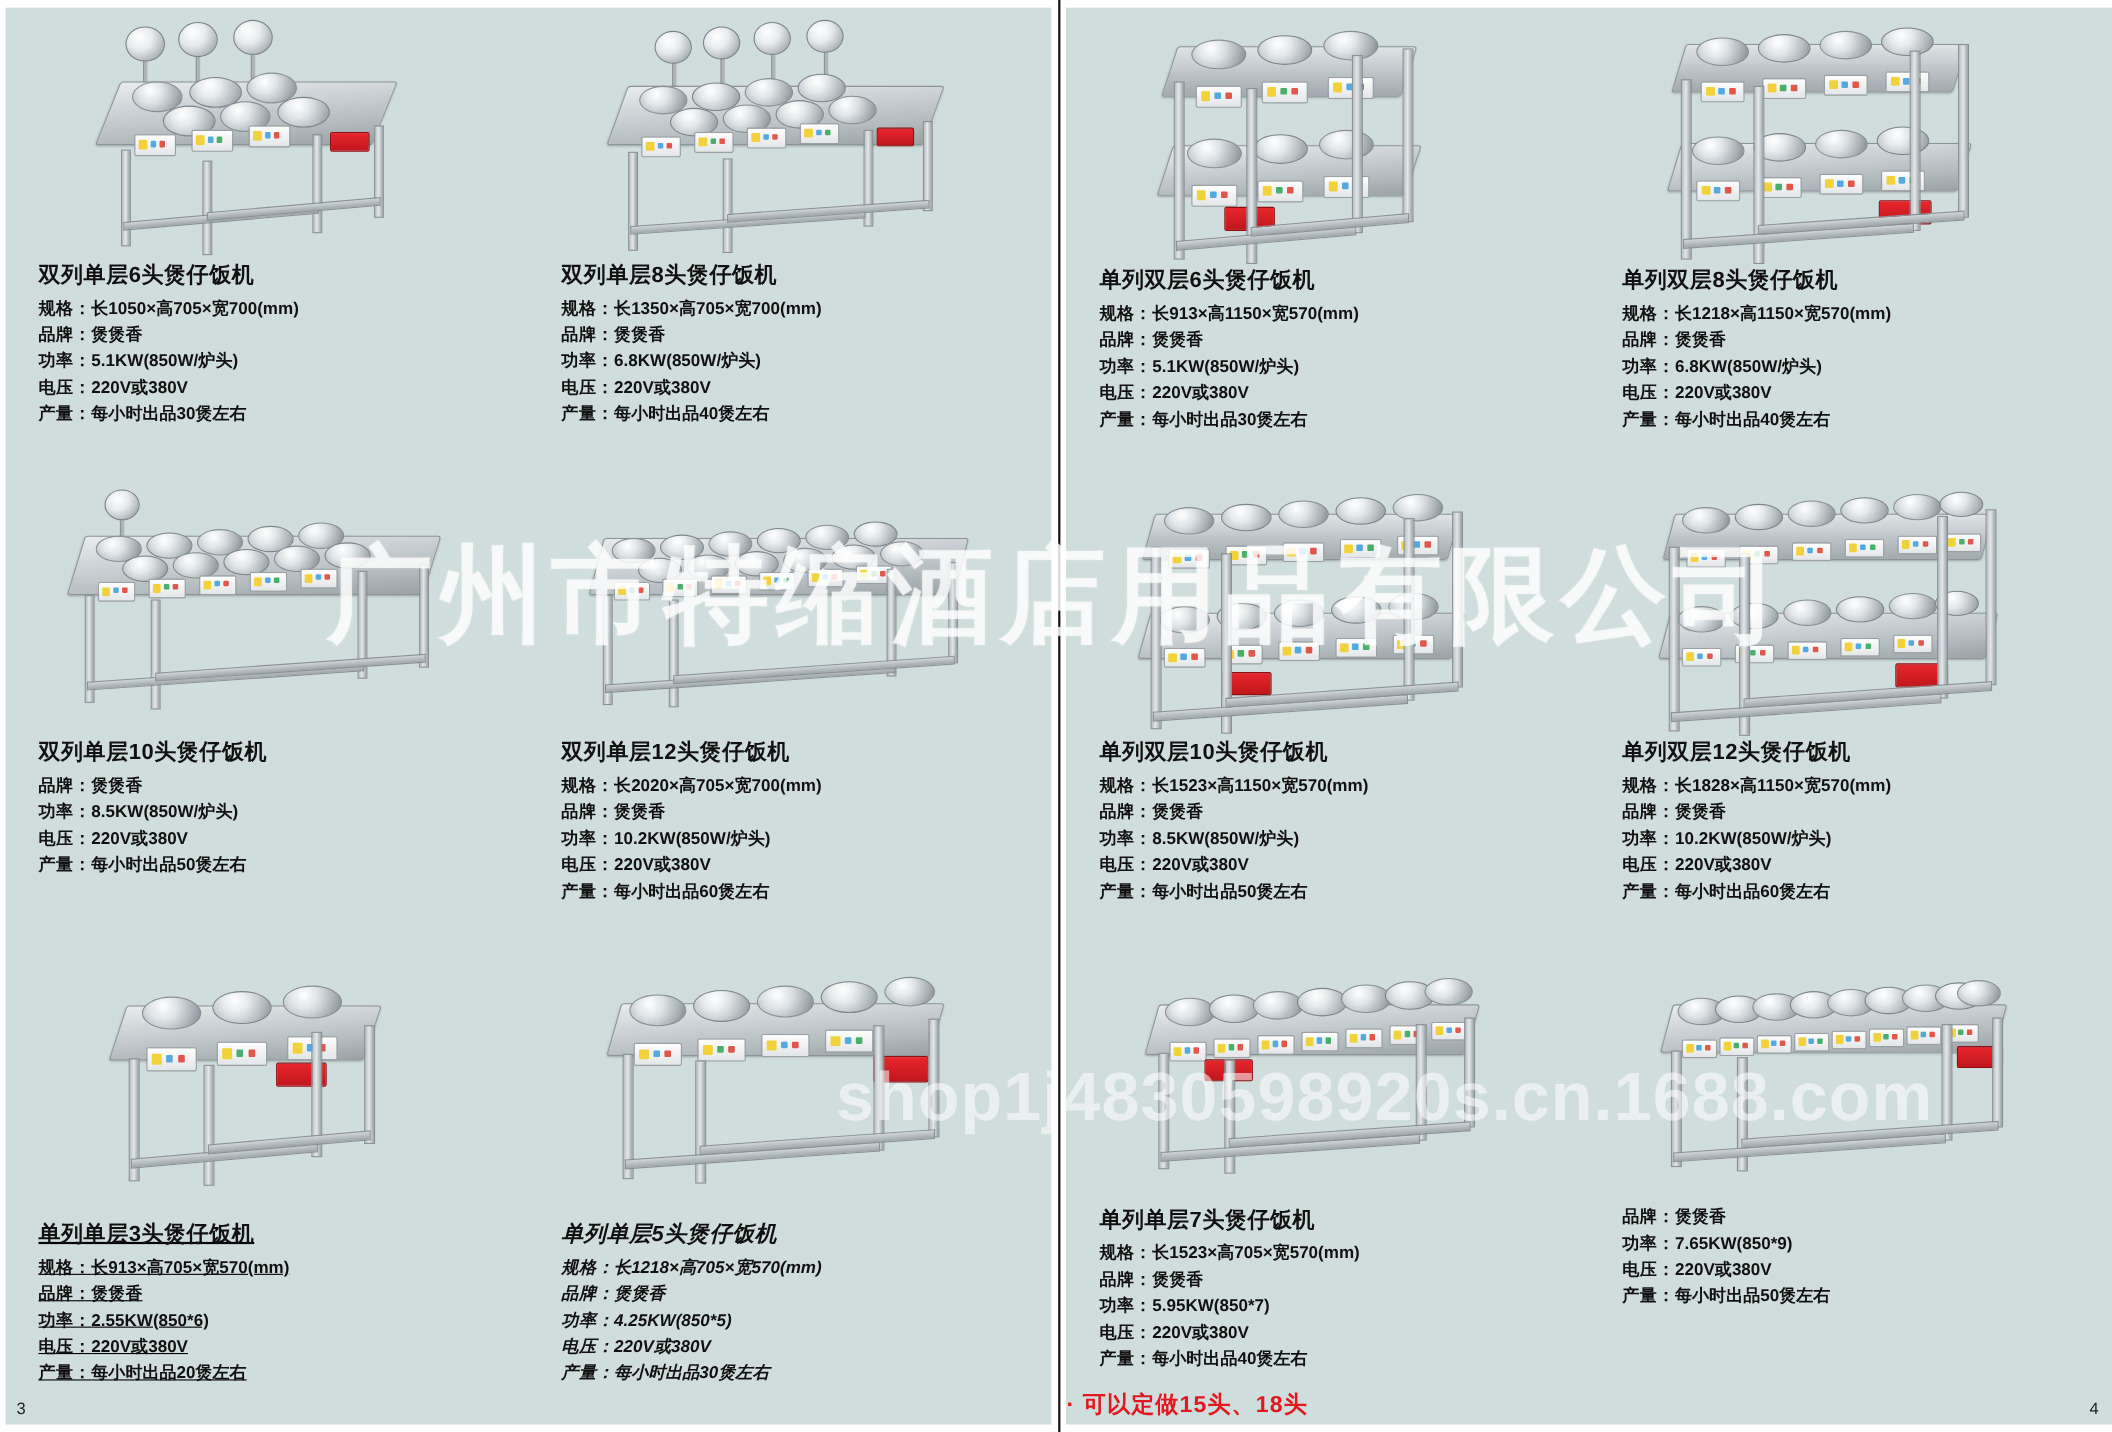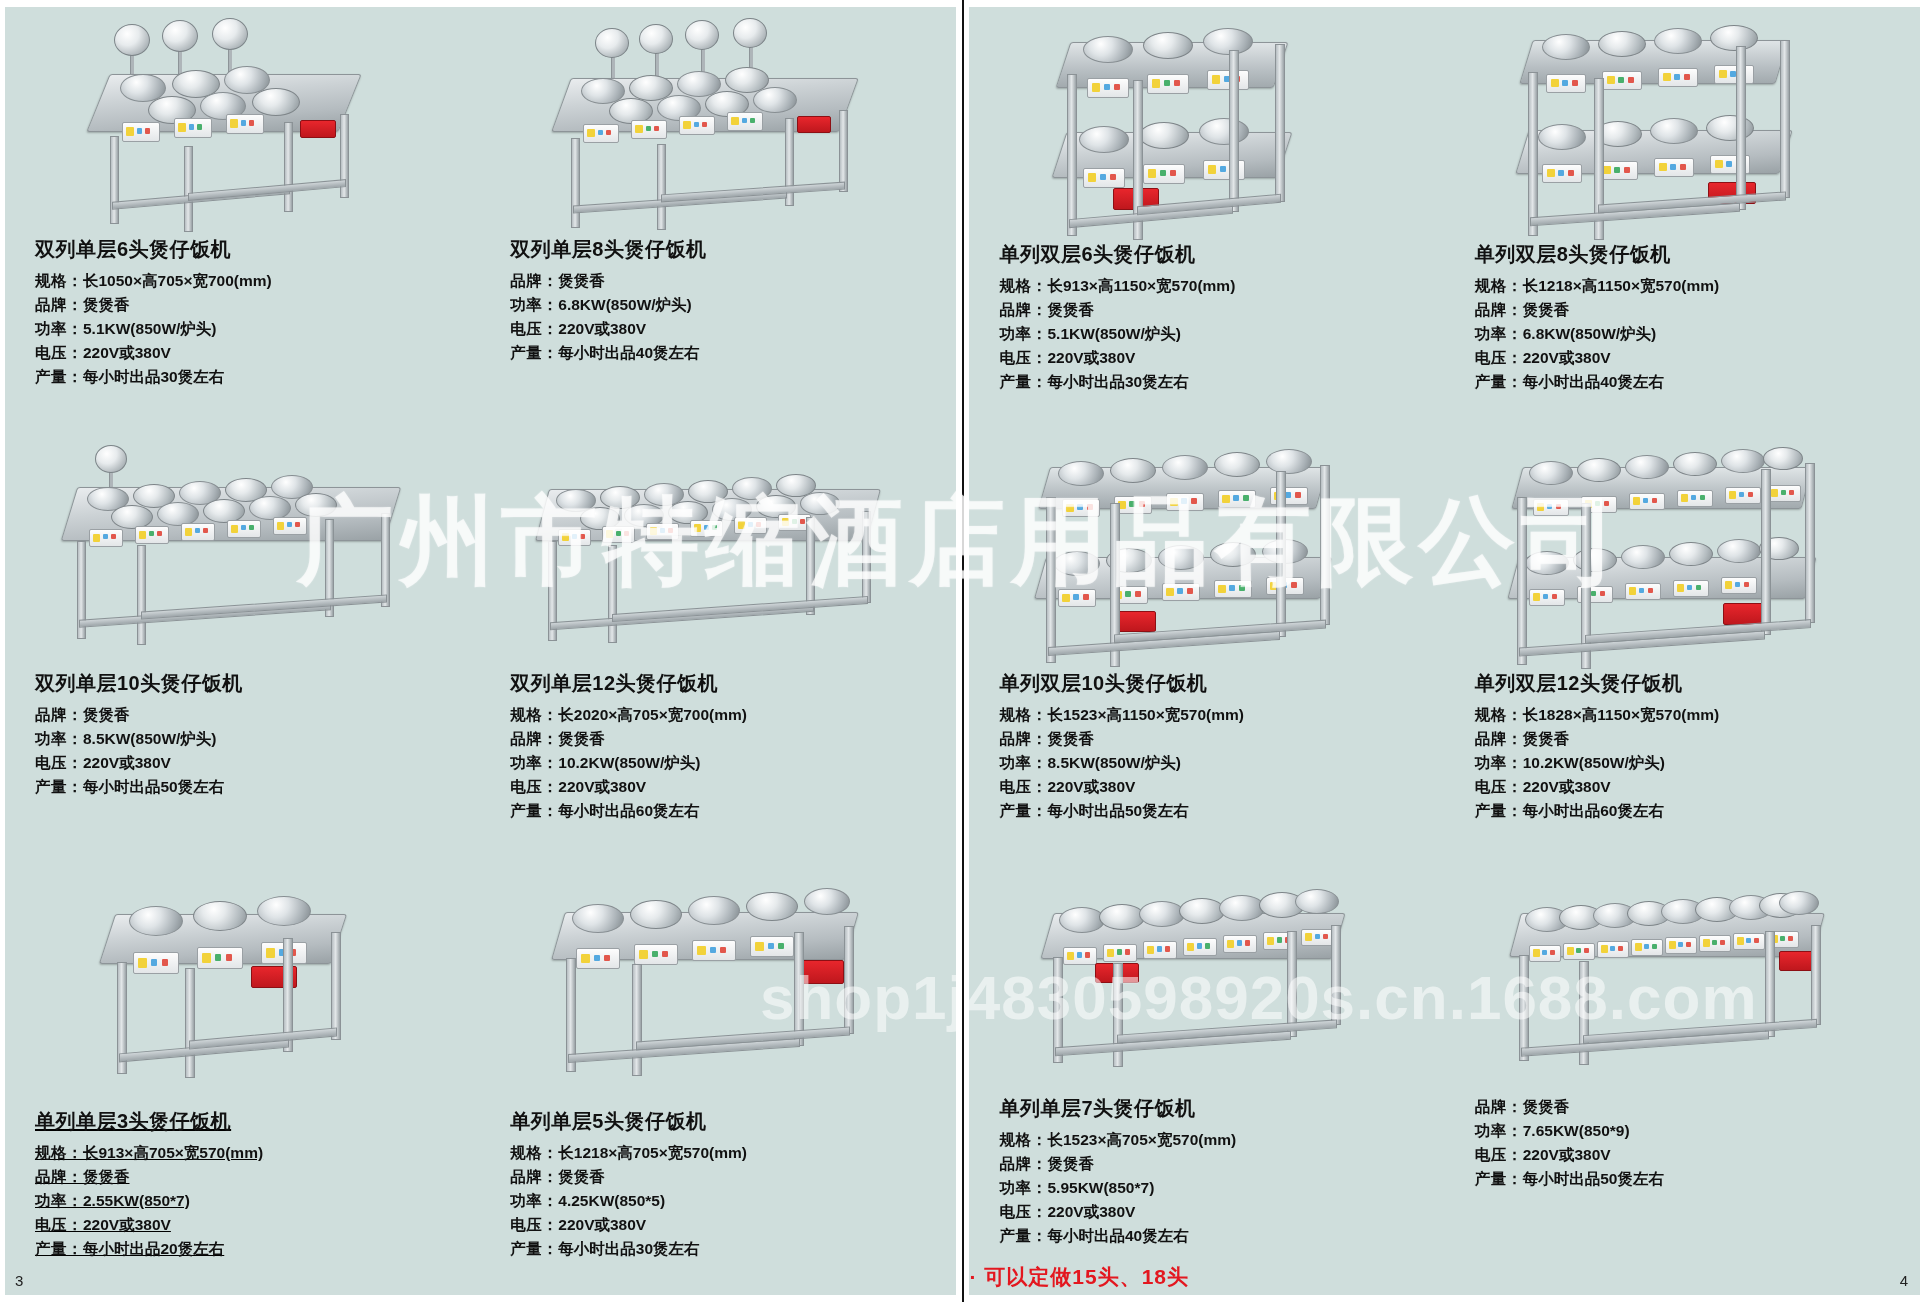--- a/index.html
+++ b/index.html
@@ -252,20 +252,23 @@
             <div class="leg" style="left:104px;top:126px;width:7px;height:84px;"></div>
             <div class="leg" style="left:232px;top:100px;width:7px;height:86px;"></div>
             <div class="leg" style="left:286px;top:92px;width:7px;height:80px;"></div>
             <div class="rail" style="left:20px;top:180px;width:212px;height:6px;transform:skewY(-4deg);"></div>
             <div class="rail" style="left:108px;top:170px;width:182px;height:6px;transform:skewY(-4deg);"></div>
           </div>
         </div>
         <div class="info" style="padding-left:22px;">
           <div class="p-title">双列单层8头煲仔饭机</div>
           <div class="spec-line">
+            <span class="k">规格：</span><span class="v">长1350×高705×宽700(mm)</span>
+          </div>
+          <div class="spec-line">
             <span class="k">品牌：</span><span class="v">煲煲香</span>
           </div>
           <div class="spec-line">
             <span class="k">功率：</span><span class="v">6.8KW(850W/炉头)</span>
           </div>
           <div class="spec-line">
             <span class="k">电压：</span><span class="v">220V或380V</span>
           </div>
           <div class="spec-line">
             <span class="k">产量：</span><span class="v">每小时出品40煲左右</span>
@@ -446,21 +449,21 @@
         </div>
         <div class="info" style="padding-left:22px;text-decoration:underline;">
           <div class="p-title">单列单层3头煲仔饭机</div>
           <div class="spec-line">
             <span class="k">规格：</span><span class="v">长913×高705×宽570(mm)</span>
           </div>
           <div class="spec-line">
             <span class="k">品牌：</span><span class="v">煲煲香</span>
           </div>
           <div class="spec-line">
-            <span class="k">功率：</span><span class="v">2.55KW(850*7)</span>
+            <span class="k">功率：</span><span class="v">2.55KW(850*6)</span>
           </div>
           <div class="spec-line">
             <span class="k">电压：</span><span class="v">220V或380V</span>
           </div>
           <div class="spec-line">
             <span class="k">产量：</span><span class="v">每小时出品20煲左右</span>
           </div>
         </div>
       </div>
 
@@ -495,21 +498,21 @@
             </div>
             <div class="redlabel" style="left:246px;top:84px;width:48px;height:22px;"></div>
             <div class="leg" style="left:18px;top:82px;width:8px;height:112px;"></div>
             <div class="leg" style="left:84px;top:88px;width:8px;height:110px;"></div>
             <div class="leg" style="left:246px;top:56px;width:8px;height:112px;"></div>
             <div class="leg" style="left:296px;top:50px;width:8px;height:106px;"></div>
             <div class="rail" style="left:20px;top:170px;width:230px;height:7px;transform:skewY(-4deg);"></div>
             <div class="rail" style="left:88px;top:158px;width:212px;height:7px;transform:skewY(-4deg);"></div>
           </div>
         </div>
-        <div class="info" style="padding-left:22px;">
+        <div class="info" style="padding-left:22px;font-style:italic;">
           <div class="p-title">单列单层5头煲仔饭机</div>
           <div class="spec-line">
             <span class="k">规格：</span><span class="v">长1218×高705×宽570(mm)</span>
           </div>
           <div class="spec-line">
             <span class="k">品牌：</span><span class="v">煲煲香</span>
           </div>
           <div class="spec-line">
             <span class="k">功率：</span><span class="v">4.25KW(850*5)</span>
           </div>

